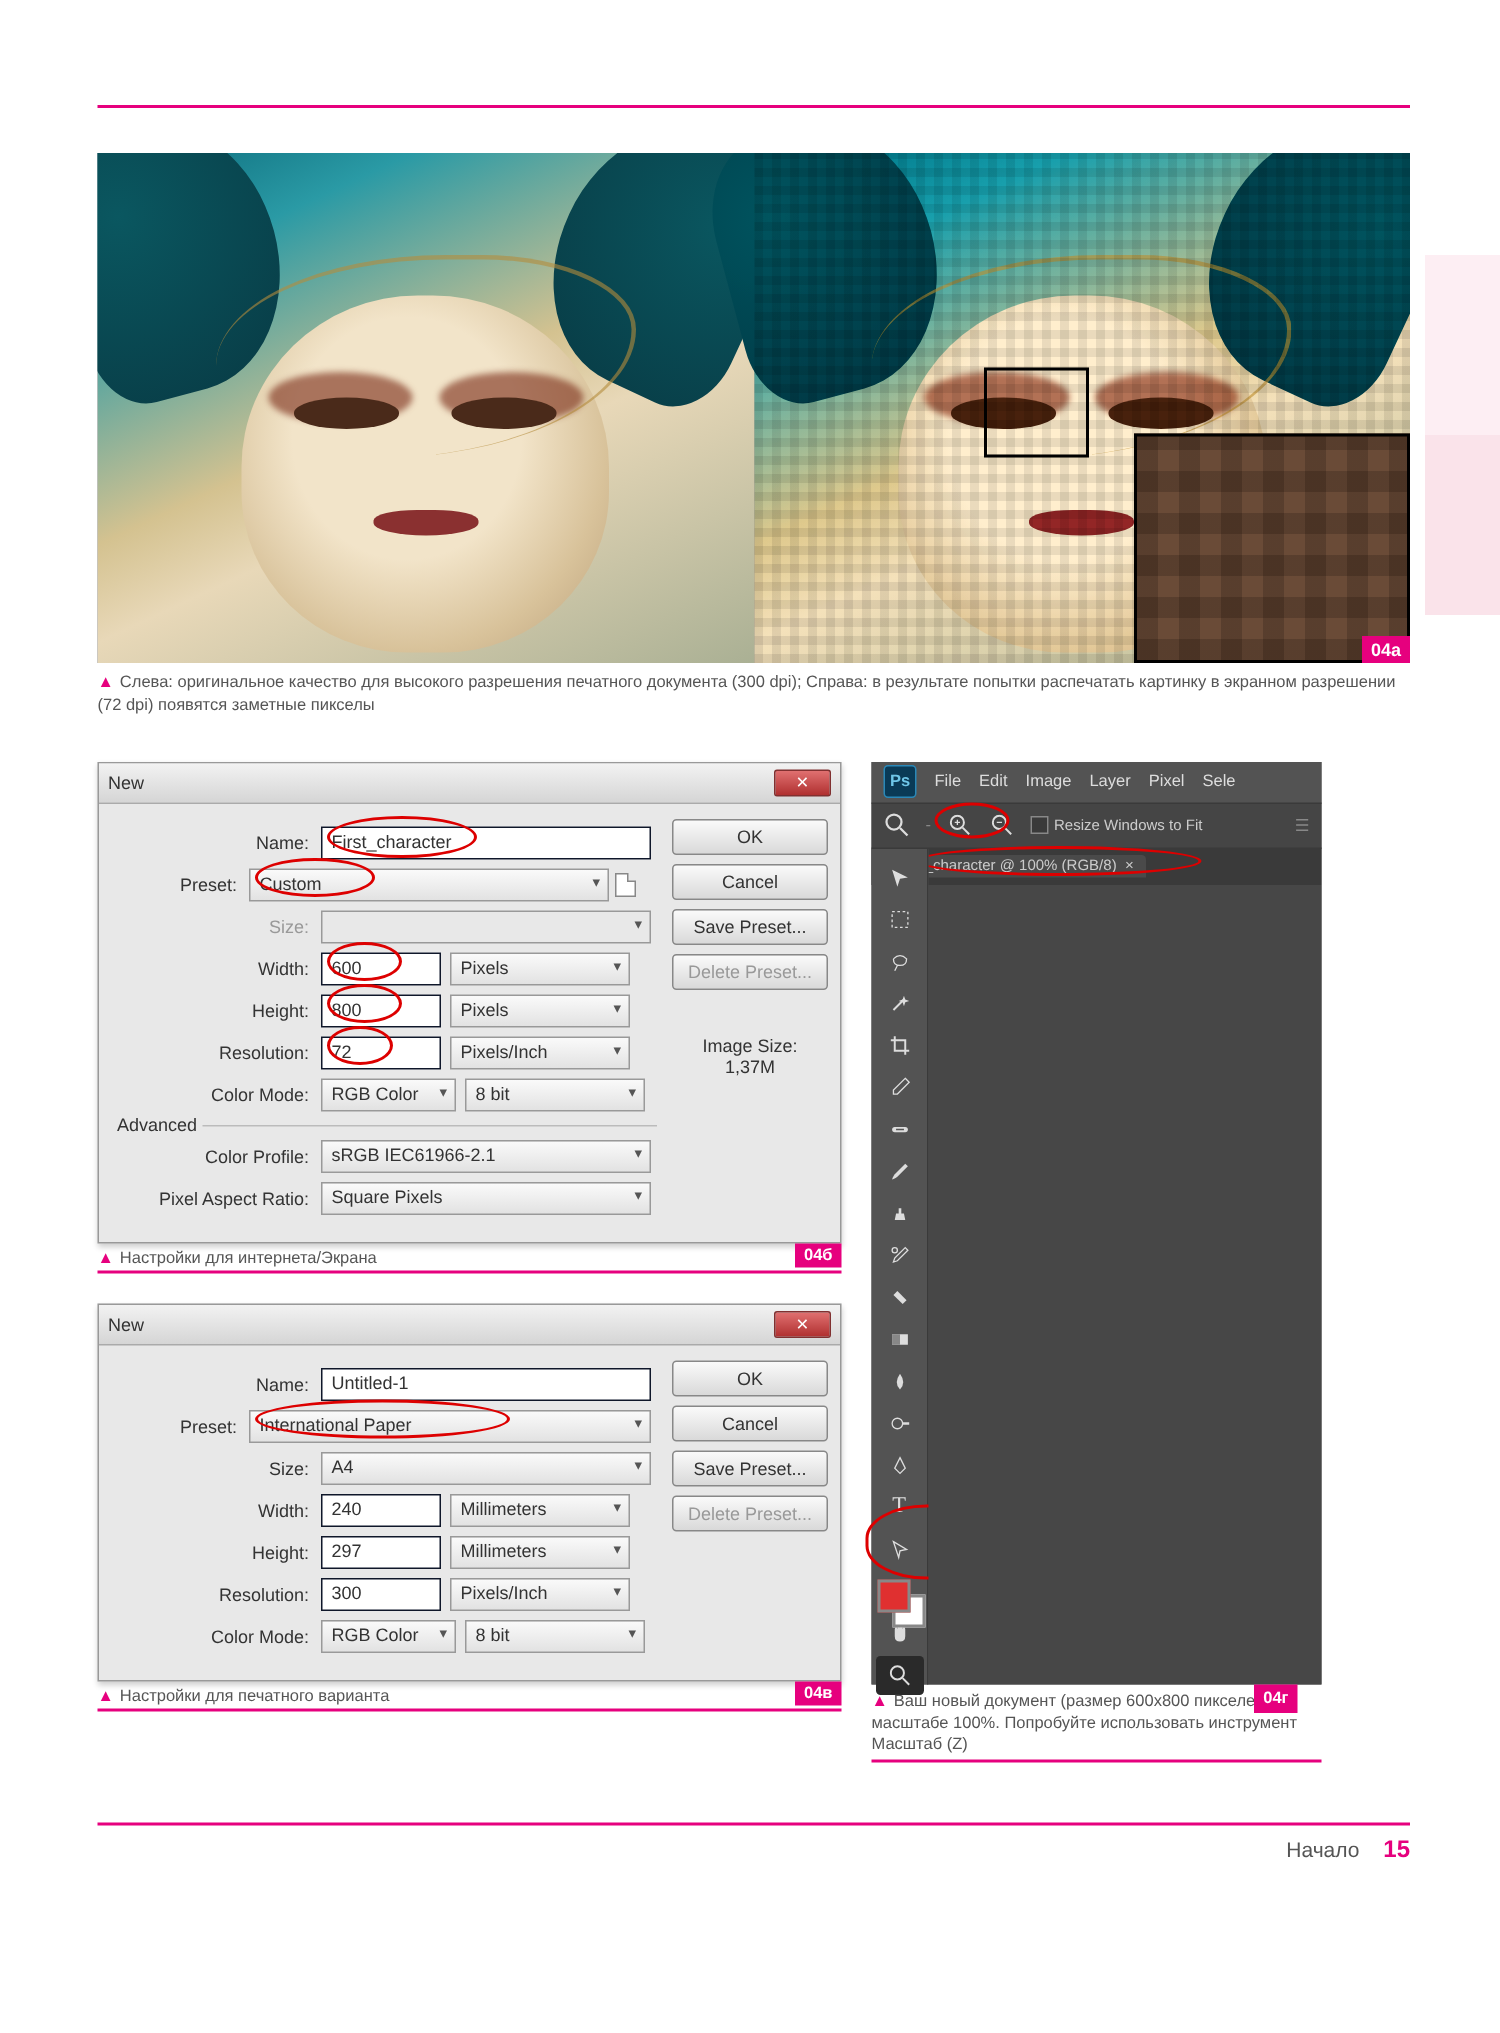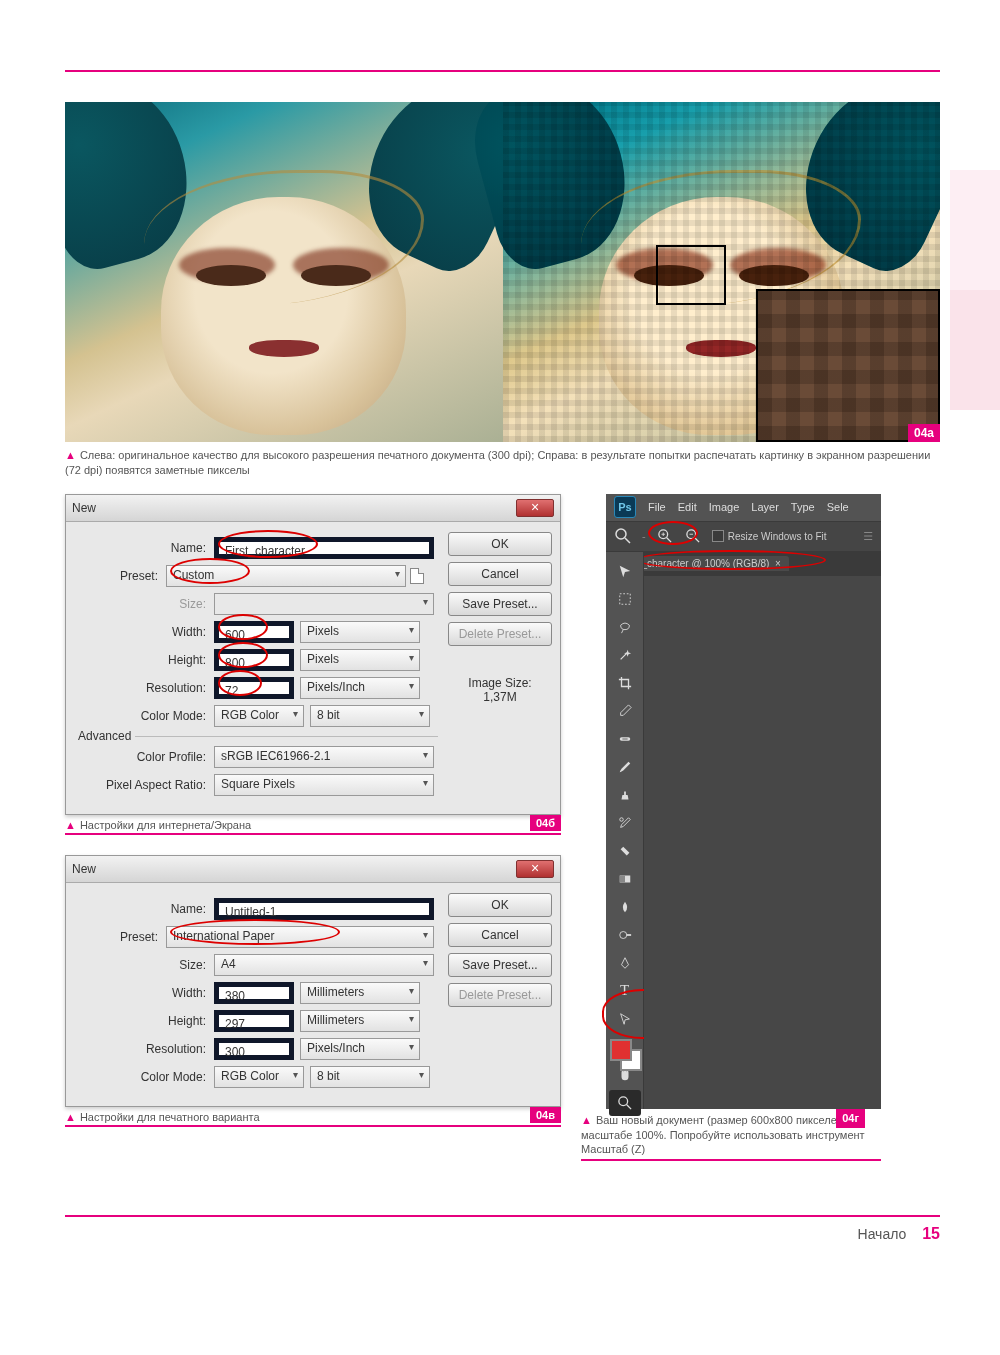--- a/index.html
+++ b/index.html
@@ -64,21 +64,21 @@
     background: #e6007e;
     color: #fff;
     font-weight: bold;
     padding: 2px 6px;
     font-size: 12px;
   }
   .caption {
     font-size: 11px;
     color: #555;
     line-height: 1.35;
-    margin-bottom: 16px;
+    margin-bottom: 30px;
   }
   .tri { color: #e6007e; font-size: 11px; margin-right: 4px; }
 
   
   .cols { display: flex; gap: 20px; }
   .col-left { width: 496px; display:flex; flex-direction:column; gap:20px;}
   .col-right { width: 300px; }
 
   
   .panel {
@@ -157,21 +157,21 @@
   .field-row .lab {
     width: 140px;
     text-align: right;
     padding-right: 8px;
     font-size: 12px;
     color: #333;
   }
   .field-row .lab.dim { color:#999; }
   .inp {
     background: #fff;
-    border: 5px solid #0f172a;
+    border: 1px solid #0f172a;
     height: 22px;
     padding: 2px 6px;
     font-size: 12px;
     text-align: left;
     color: #333;
   }
   .inp.ro { background:#e8e8e8; color:#999;}
   .sel {
     background: linear-gradient(#fafafa,#e2e2e2);
     border: 1px solid #999;
@@ -215,21 +215,20 @@
   }
   .doc-icon::after{content:"";position:absolute;right:-1px;top:-1px;width:5px;height:5px;background:#e8e8e8;border-left:1px solid #888;border-bottom:1px solid #888;}
 
   
   .ps-ui {
     background: #535353;
     height: 615px;
     position: relative;
     color: #ddd;
     font-size: 11px;
-    margin-left: 25px;
   }
   .ps-titlebar {
     height: 28px;
     background: #535353;
     display: flex;
     align-items: center;
     gap: 12px;
     padding: 0 8px;
     border-bottom: 1px solid #3a3a3a;
   }
@@ -476,21 +475,21 @@
                 <span class="lab" style="width:92px">Preset:</span>
                 <span class="sel" style="width:268px">International Paper</span>
                 <div class="circ" style="left:96px; top:26px; width:170px; height:26px;"></div>
               </div>
               <div class="field-row">
                 <span class="lab">Size:</span>
                 <span class="sel" style="width:220px">A4</span>
               </div>
               <div class="field-row">
                 <span class="lab">Width:</span>
-                <span class="inp" style="width:80px">380</span>
+                <span class="inp" style="width:80px">240</span>
                 <span class="sel" style="margin-left:6px; width:120px">Millimeters</span>
               </div>
               <div class="field-row">
                 <span class="lab">Height:</span>
                 <span class="inp" style="width:80px">297</span>
                 <span class="sel" style="margin-left:6px; width:120px">Millimeters</span>
               </div>
               <div class="field-row">
                 <span class="lab">Resolution:</span>
                 <span class="inp" style="width:80px">300</span>
@@ -520,21 +519,21 @@
 
     <div class="col-right">
       <div class="ps-ui">
         <div class="ps-titlebar">
           <div class="ps-logo">Ps</div>
           <div class="ps-menu">
             <span>File</span>
             <span>Edit</span>
             <span>Image</span>
             <span>Layer</span>
-            <span>Type</span>
+            <span>Pixel</span>
             <span>Sele</span>
           </div>
         </div>
         <div class="ps-toolbar-row">
           <span class="tool-icon-sm">
             <svg width="16" height="16" viewBox="0 0 16 16">
                 <circle cx="6" cy="6" r="5" fill="none" stroke="#ddd" stroke-width="1.5"></circle>
                 <line x1="10" y1="10" x2="15" y2="15" stroke="#ddd" stroke-width="1.5"></line>
               </svg>
           </span>

